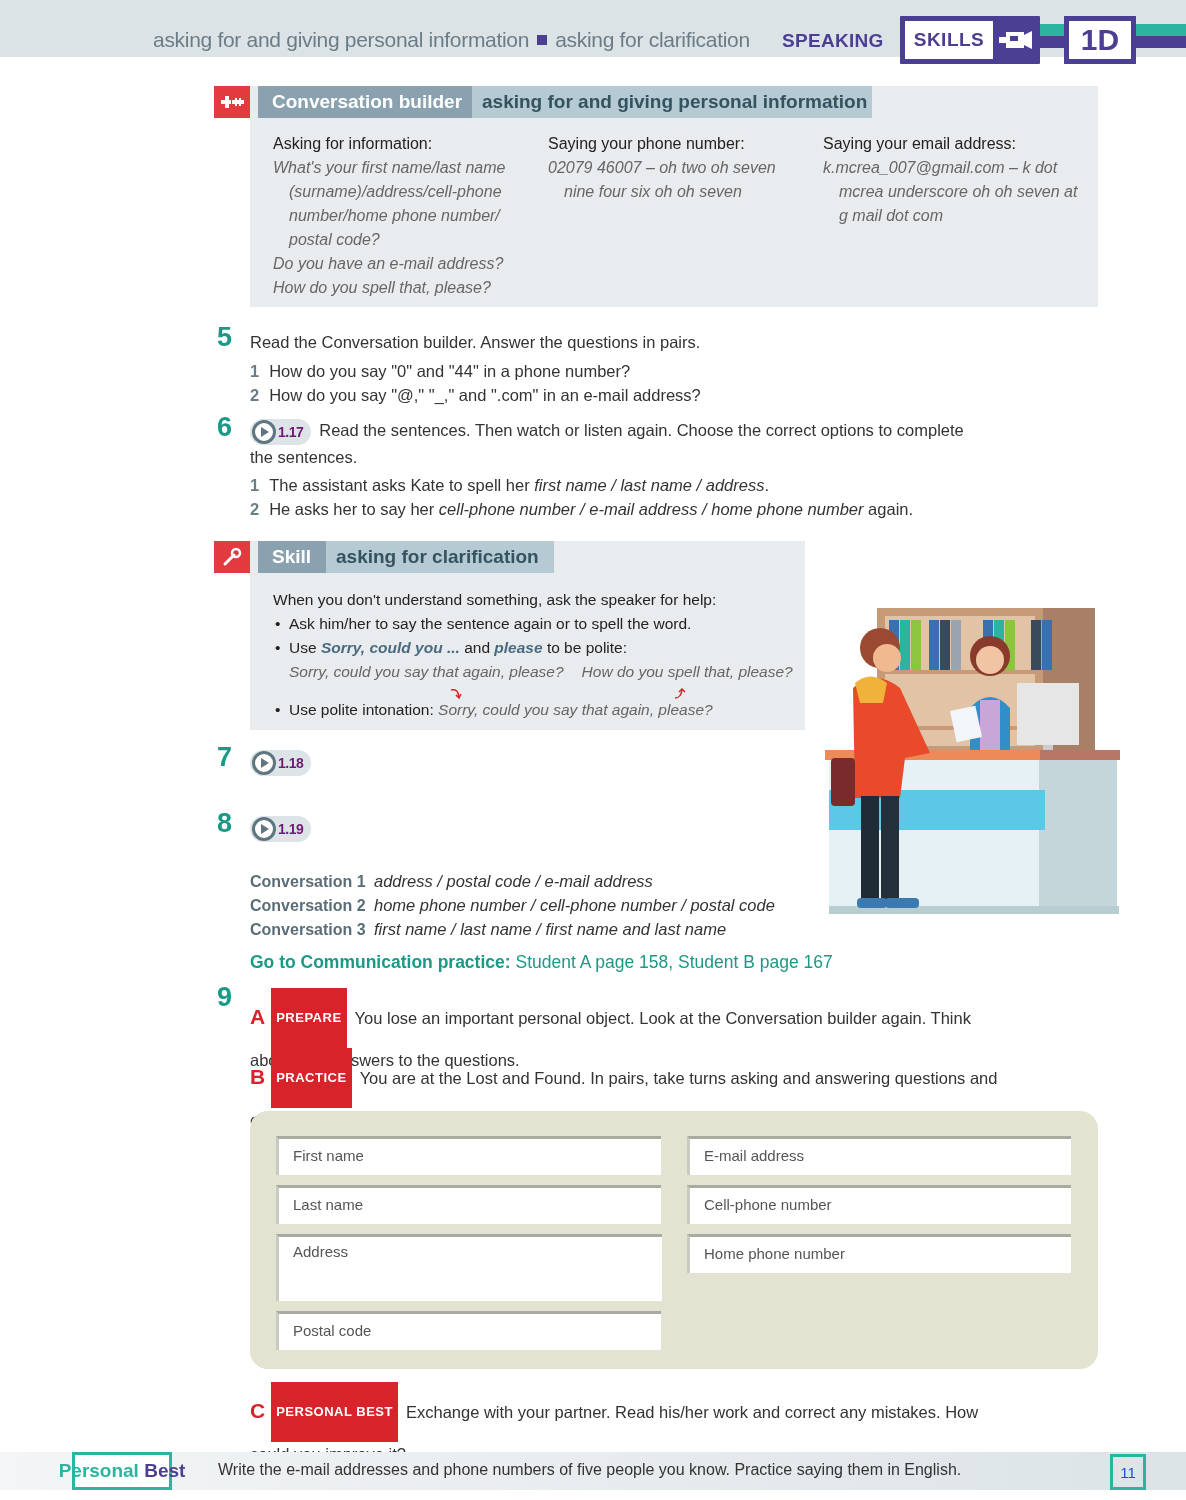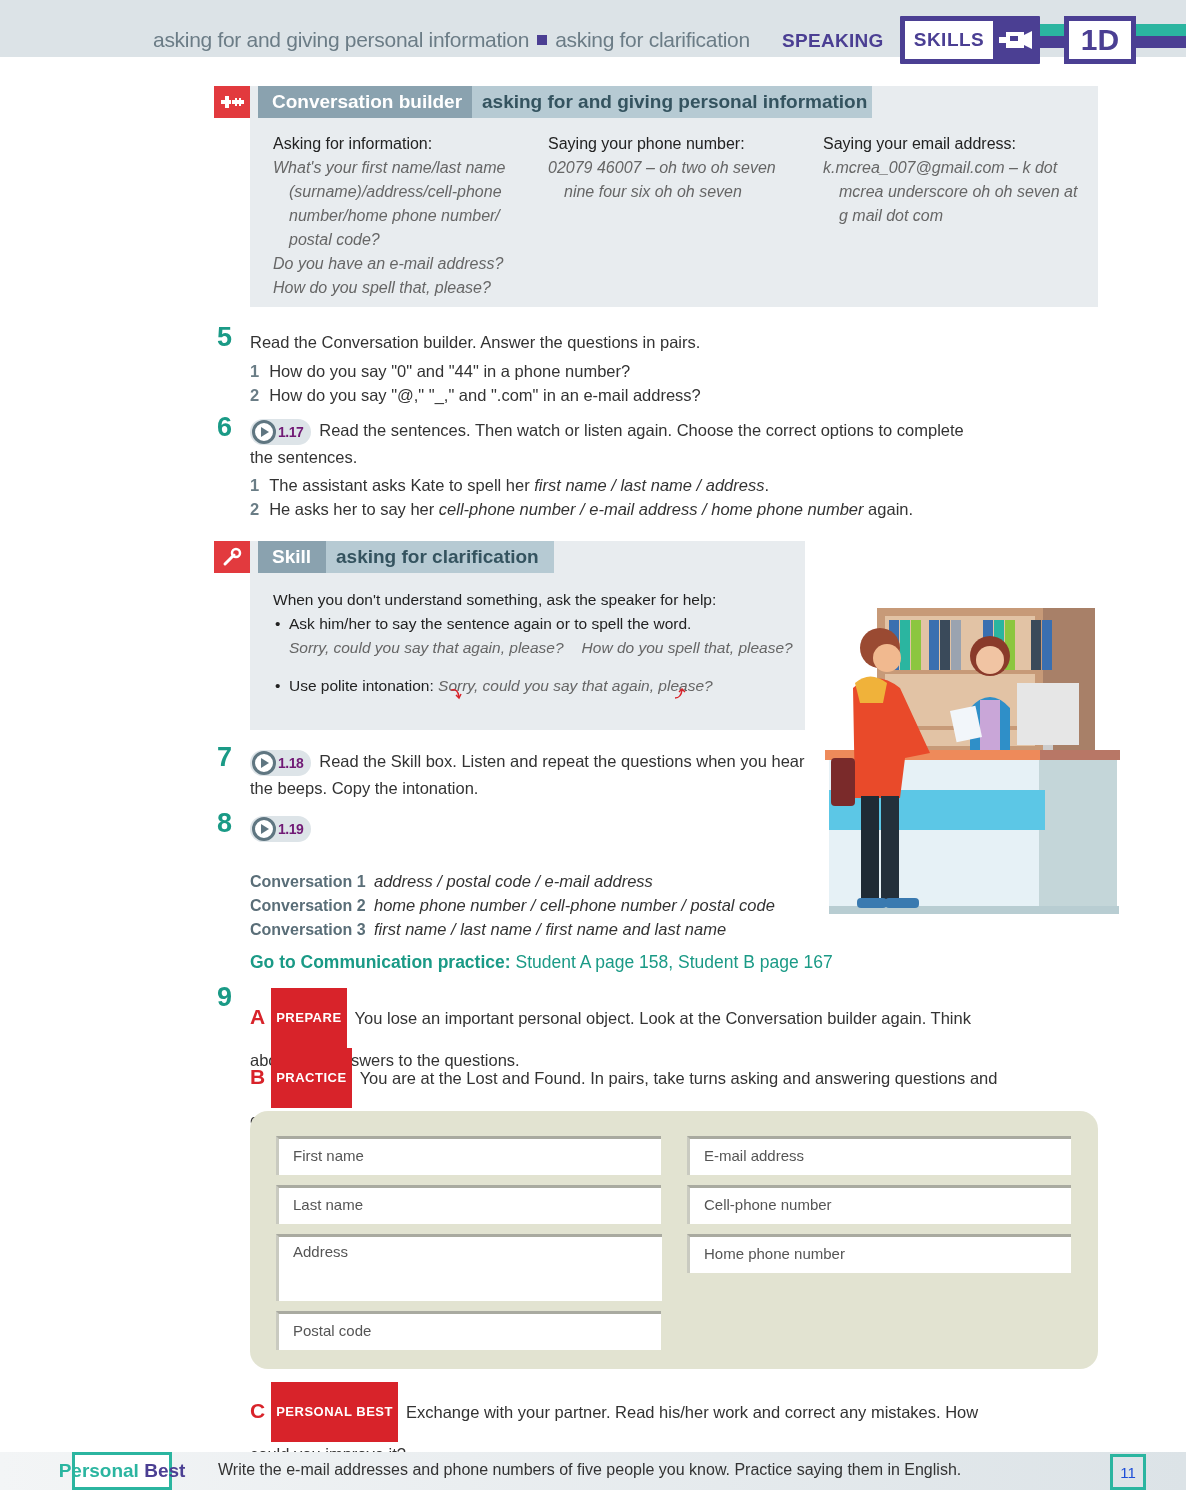--- a/index.html
+++ b/index.html
@@ -119,20 +119,21 @@
   <svg width="20" height="20" viewBox="0 0 20 20">
       <path d="M3 17 L12 8" stroke="#fff" stroke-width="3" stroke-linecap="round"></path>
       <circle cx="14" cy="6" r="4" fill="none" stroke="#fff" stroke-width="2.5"></circle>
     </svg>
 </div>
 <div class="abs hdrdark" style="left:258px;top:541px;width:68px;height:32px">Skill</div>
 <div class="abs hdrlight" style="left:326px;top:541px;width:228px;height:32px">asking for clarification</div>
 <div class="abs skilltxt" style="left:273px;top:588px;width:520px">
   <div>When you don't understand something, ask the speaker for help:</div>
   <div class="bullet">Ask him/her to say the sentence again or to spell the word.</div>
+  <div class="bullet"><span>Use </span><span class="bluebold">Sorry, could you ...</span><span> and </span><span class="bluebold">please</span><span> to be polite:</span></div>
   <div style="padding-left:16px;font-style:italic;color:#666"><span>Sorry, could you say that again, please?</span><span style="display:inline-block;width:18px"></span><span>How do you spell that, please?</span></div>
   <div style="height:14px"></div>
   <div class="bullet"><span>Use polite intonation: </span><span style="font-style:italic;color:#666">Sorry, could you say that again, please?</span></div>
 </div>
 <svg class="abs" style="left:450px;top:688px" width="14" height="12" viewBox="0 0 14 12">
     <path d="M1 2 Q8 0 9 9" stroke="#d8232a" stroke-width="1.5" fill="none"></path>
     <path d="M6 7 L9 10 L11 6" stroke="#d8232a" stroke-width="1.5" fill="none"></path>
   </svg>
 <svg class="abs" style="left:674px;top:688px" width="14" height="12" viewBox="0 0 14 12">
     <path d="M1 10 Q7 10 8 2" stroke="#d8232a" stroke-width="1.5" fill="none"></path>
@@ -180,21 +181,21 @@
   <rect x="56" y="188" width="18" height="105" fill="#23303b"></rect>
   <rect x="32" y="290" width="30" height="10" rx="4" fill="#3a7ab0"></rect>
   <rect x="60" y="290" width="34" height="10" rx="4" fill="#3a7ab0"></rect>
 </svg>
 
 <div class="abs num" style="left:217px;top:742px">7</div>
 <div class="abs txt" style="left:250px;top:749px;width:570px">
   <span class="audio">
       <span class="play"></span>
       <span>1.18</span>
-    </span><span>Read the Skill box. Listen and repeat the questions when you hear the beeps. Copy the intonation.</span>
+    </span>
 </div>
 
 <div class="abs num" style="left:217px;top:808px">8</div>
 <div class="abs txt" style="left:250px;top:815px;width:540px">
   <span class="audio">
       <span class="play"></span>
       <span>1.19</span>
     </span>
 </div>
 <div class="abs txt" style="left:250px;top:869px"><span class="convlab">Conversation 1</span><span class="em">address / postal code / e-mail address</span></div>

